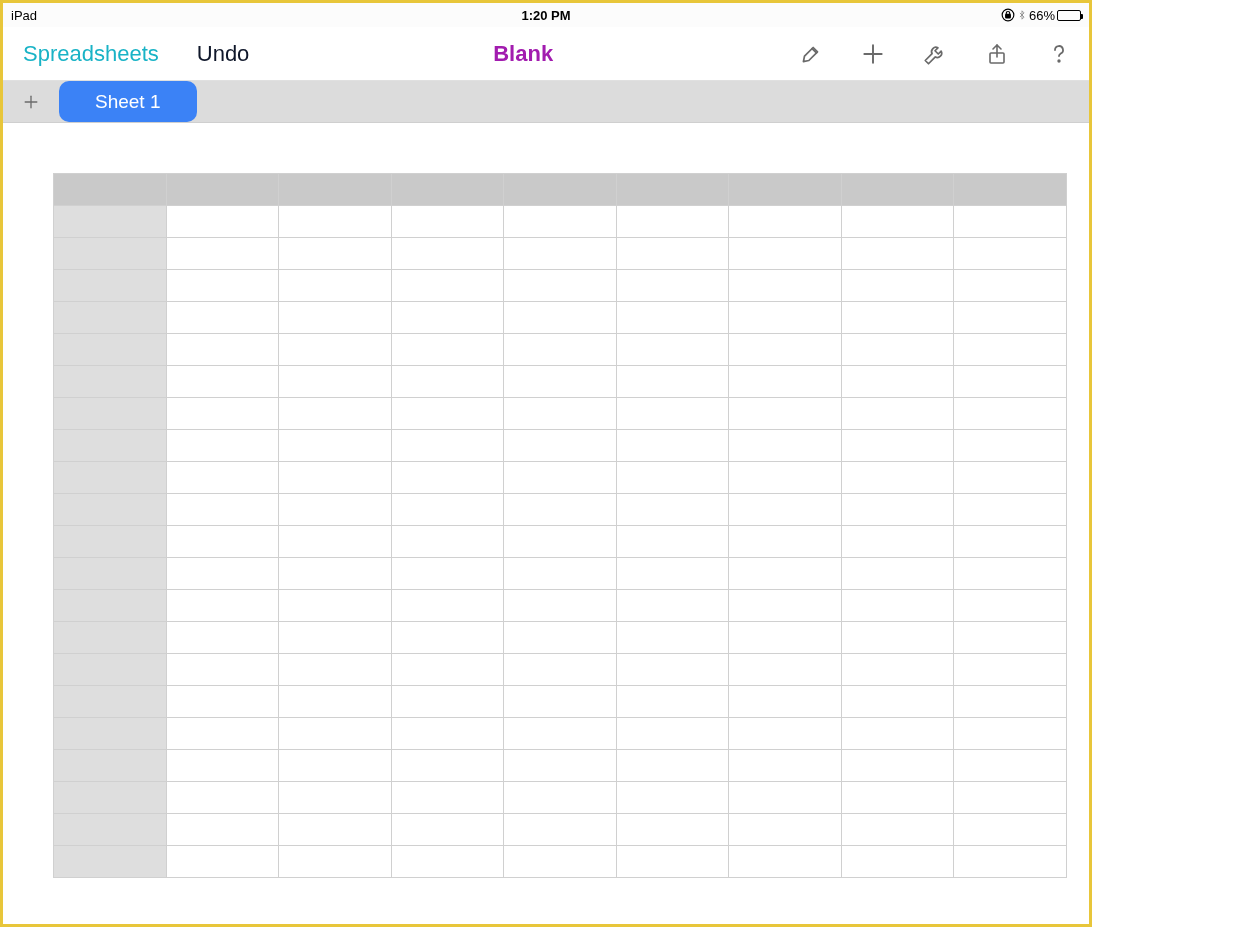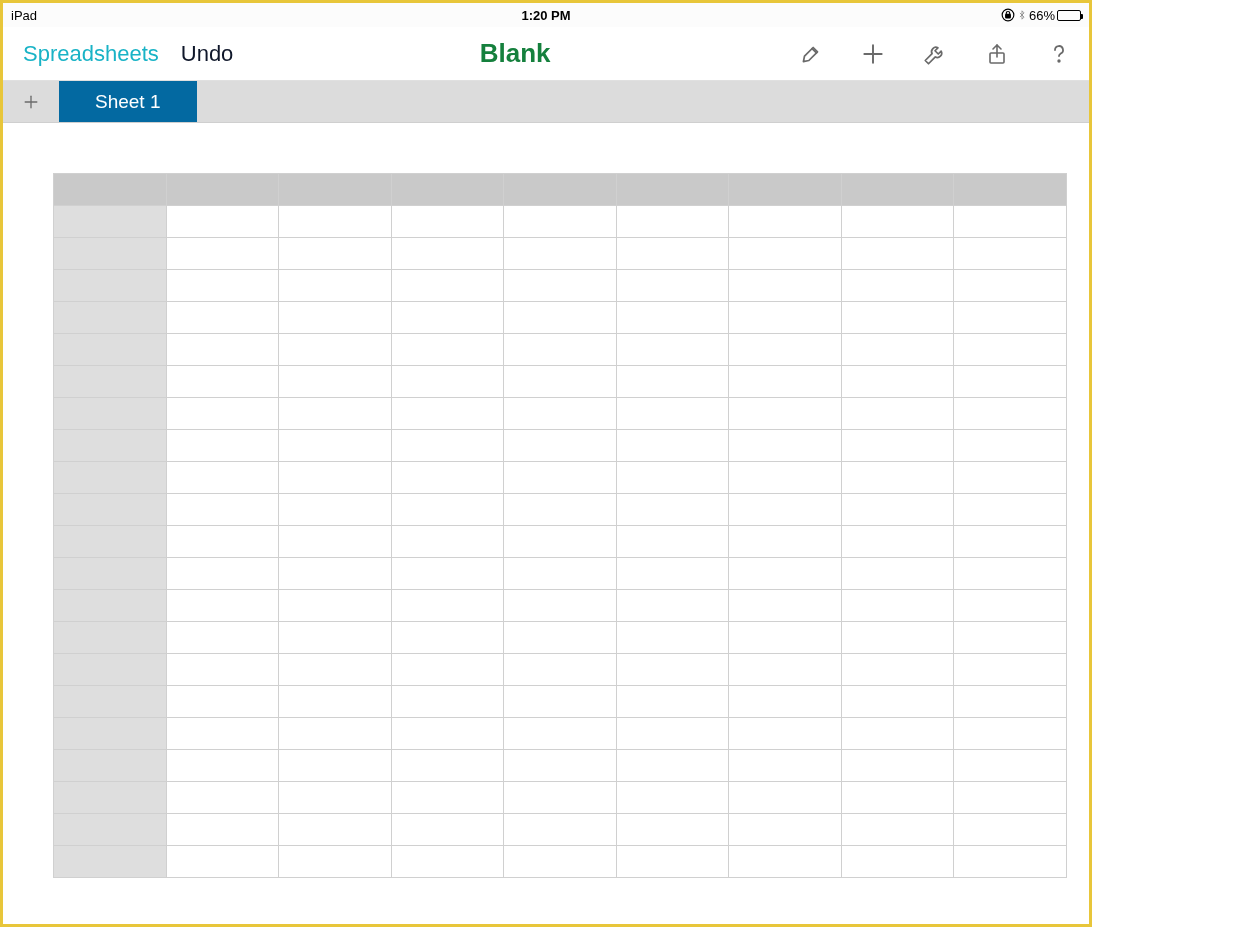--- a/index.html
+++ b/index.html
@@ -45,25 +45,25 @@
 
   
   .toolbar {
     height: 54px;
     display: flex;
     align-items: center;
     padding: 0 16px 0 20px;
     border-bottom: 1px solid #e0e0e0;
     background: #fff;
   }
-  .tb-left { display: flex; align-items: flex-end; gap: 22px; }
+  .tb-left { display: flex; align-items: flex-end; gap: 38px; }
   .tb-link { color: #19b3c6; font-size: 22px; font-weight: 400; }
   .tb-disabled { color: #0f172a; font-size: 22px; font-weight: 400; }
   .tb-center { flex: 1; text-align: center; }
-  .tb-title { font-size: 26px; font-weight: 600; color: #15803d; }
+  .tb-title { font-size: 22px; font-weight: 600; color: #a21caf; }
   .tb-right { display: flex; align-items: center; gap: 34px; }
   .tb-icon { width: 28px; height: 28px; display: flex; align-items: center; justify-content: center; color: #6a6a6a; }
   .tb-icon svg { stroke: #6a6a6a; }
 
   
   .tabbar {
     height: 42px;
     background: #dcdcdc;
     display: flex;
     align-items: stretch;
@@ -73,21 +73,22 @@
     width: 56px;
     display: flex; align-items: center; justify-content: center;
     color: #6b6b6b;
   }
   .tab-add svg { stroke: #6b6b6b; }
   .tab {
     padding: 0 36px;
     display: flex; align-items: center; justify-content: center;
     font-size: 19px;
     color: #fff;
-    background: #0369a1;
+    background: #3b82f6;
+    border-radius: 10px;
   }
 
   
   .sheet-wrap {
     position: absolute;
     left: 50px;
     top: 170px;
     width: 1014px;
   }
   table.sheet {

